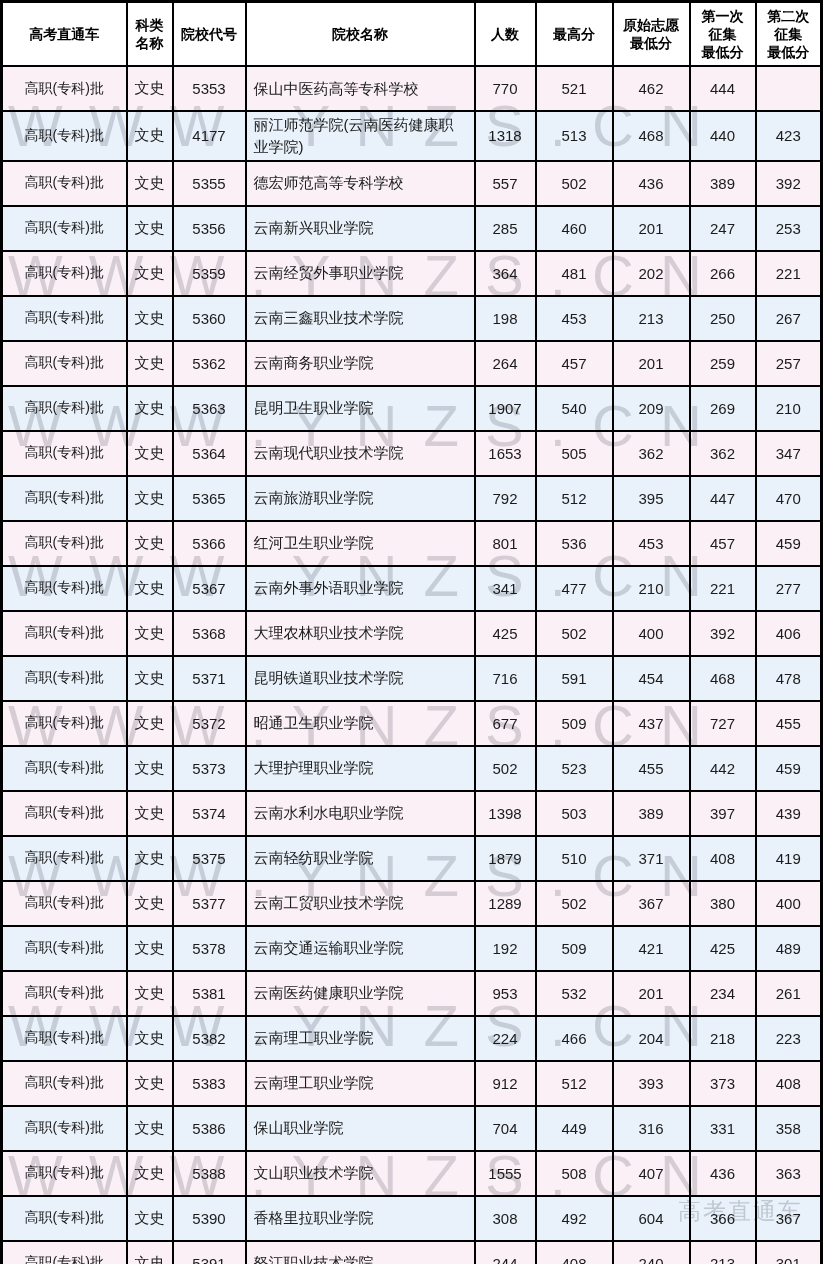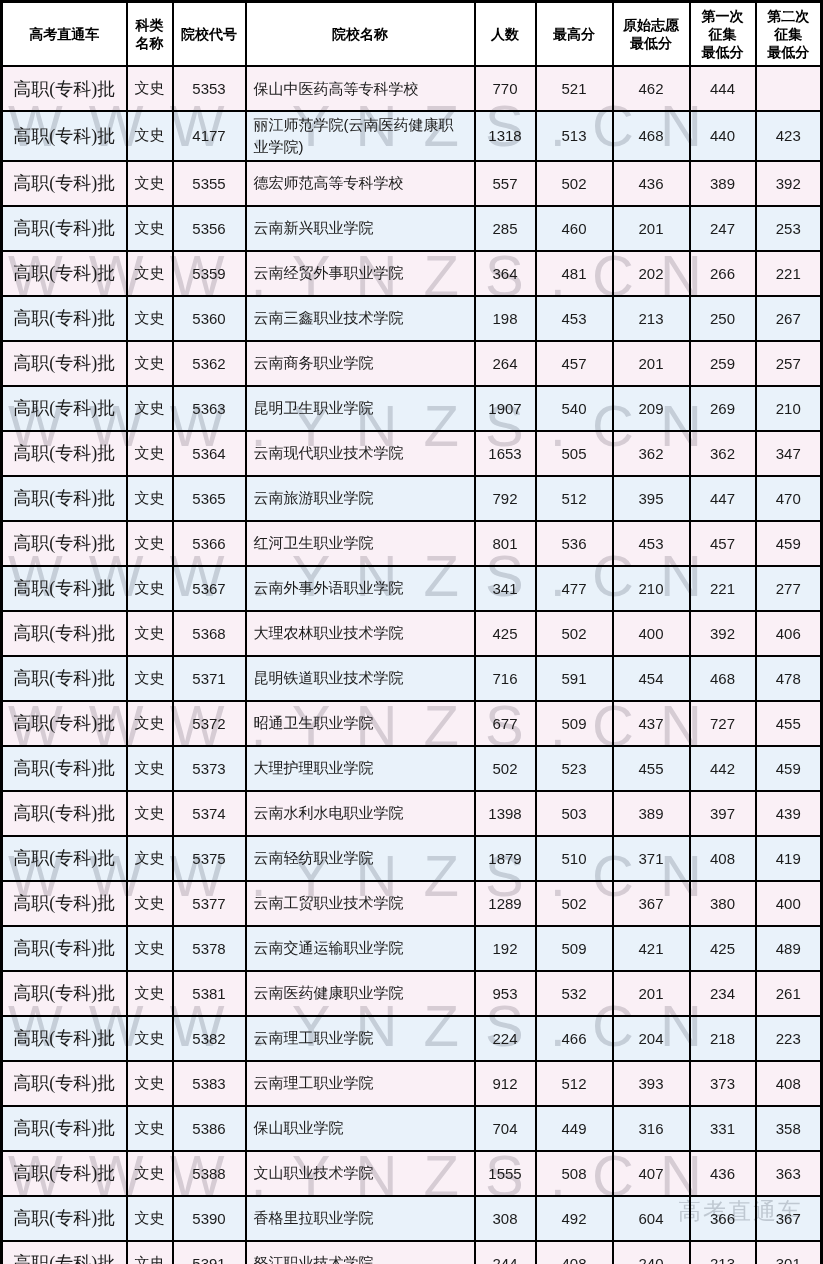--- a/index.html
+++ b/index.html
@@ -74,21 +74,21 @@
   #scores tbody td {
     height: 39px;
     font-size: 15px;
   }
   #scores td.cell-name {
     text-align: left;
     padding-left: 7px;
     padding-right: 8px;
     line-height: 1.45;
   }
-  #scores td.cell-batch { font-size: 18px; font-family: Liberation Serif, serif; }
+  #scores td.cell-batch { font-size: 14px; }
   
   tr.row-pink td { background: rgba(247, 231, 240, 0.62); }
   tr.row-blue td { background: rgba(220, 234, 247, 0.62); }
 </style>
 </head>
 <body>
 
 <div id="page">
 
   <div id="watermark-layer">

